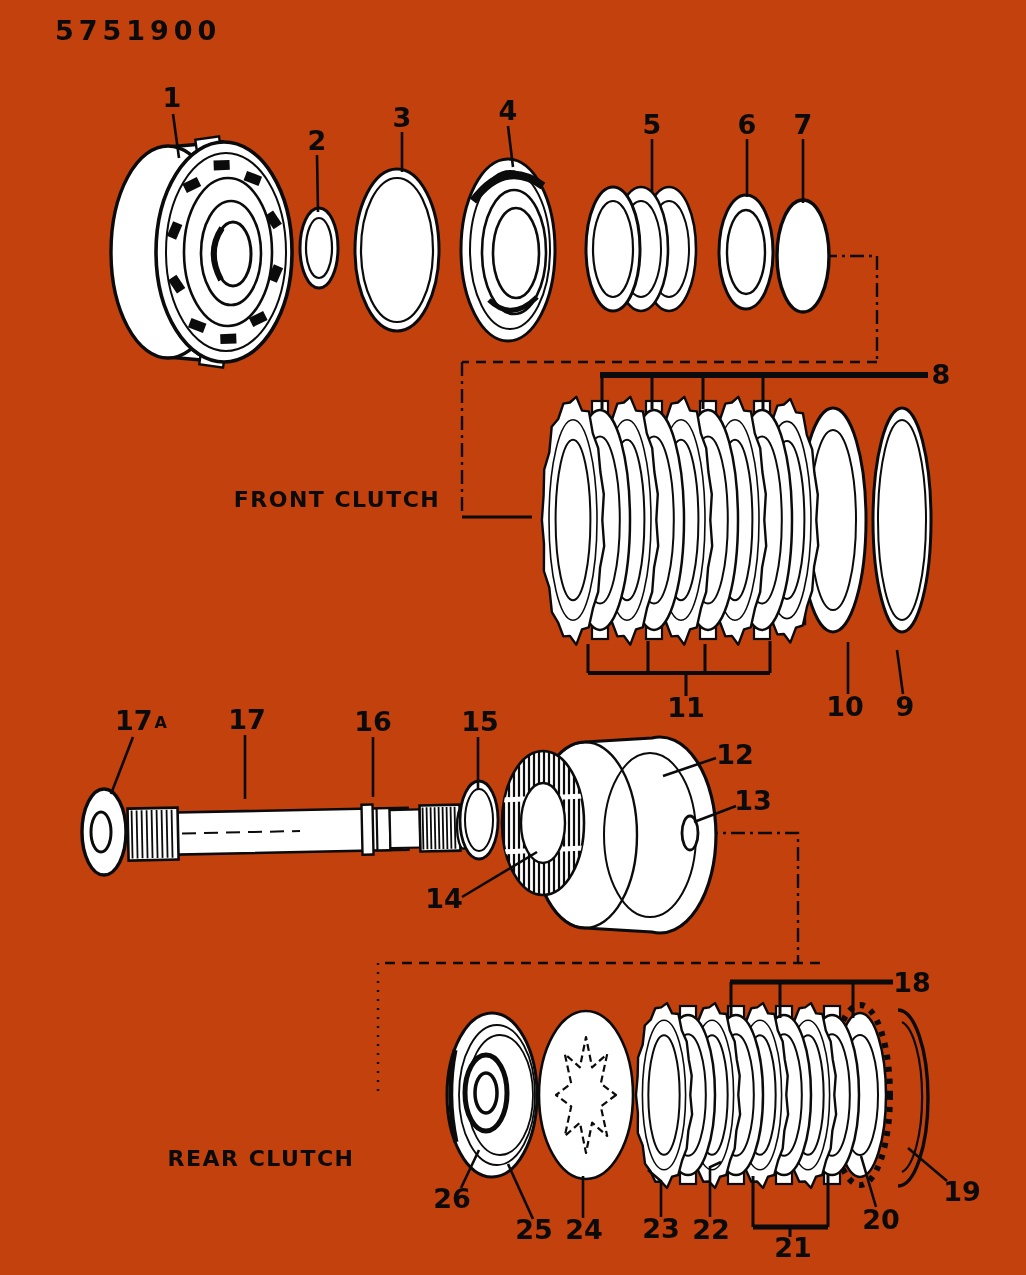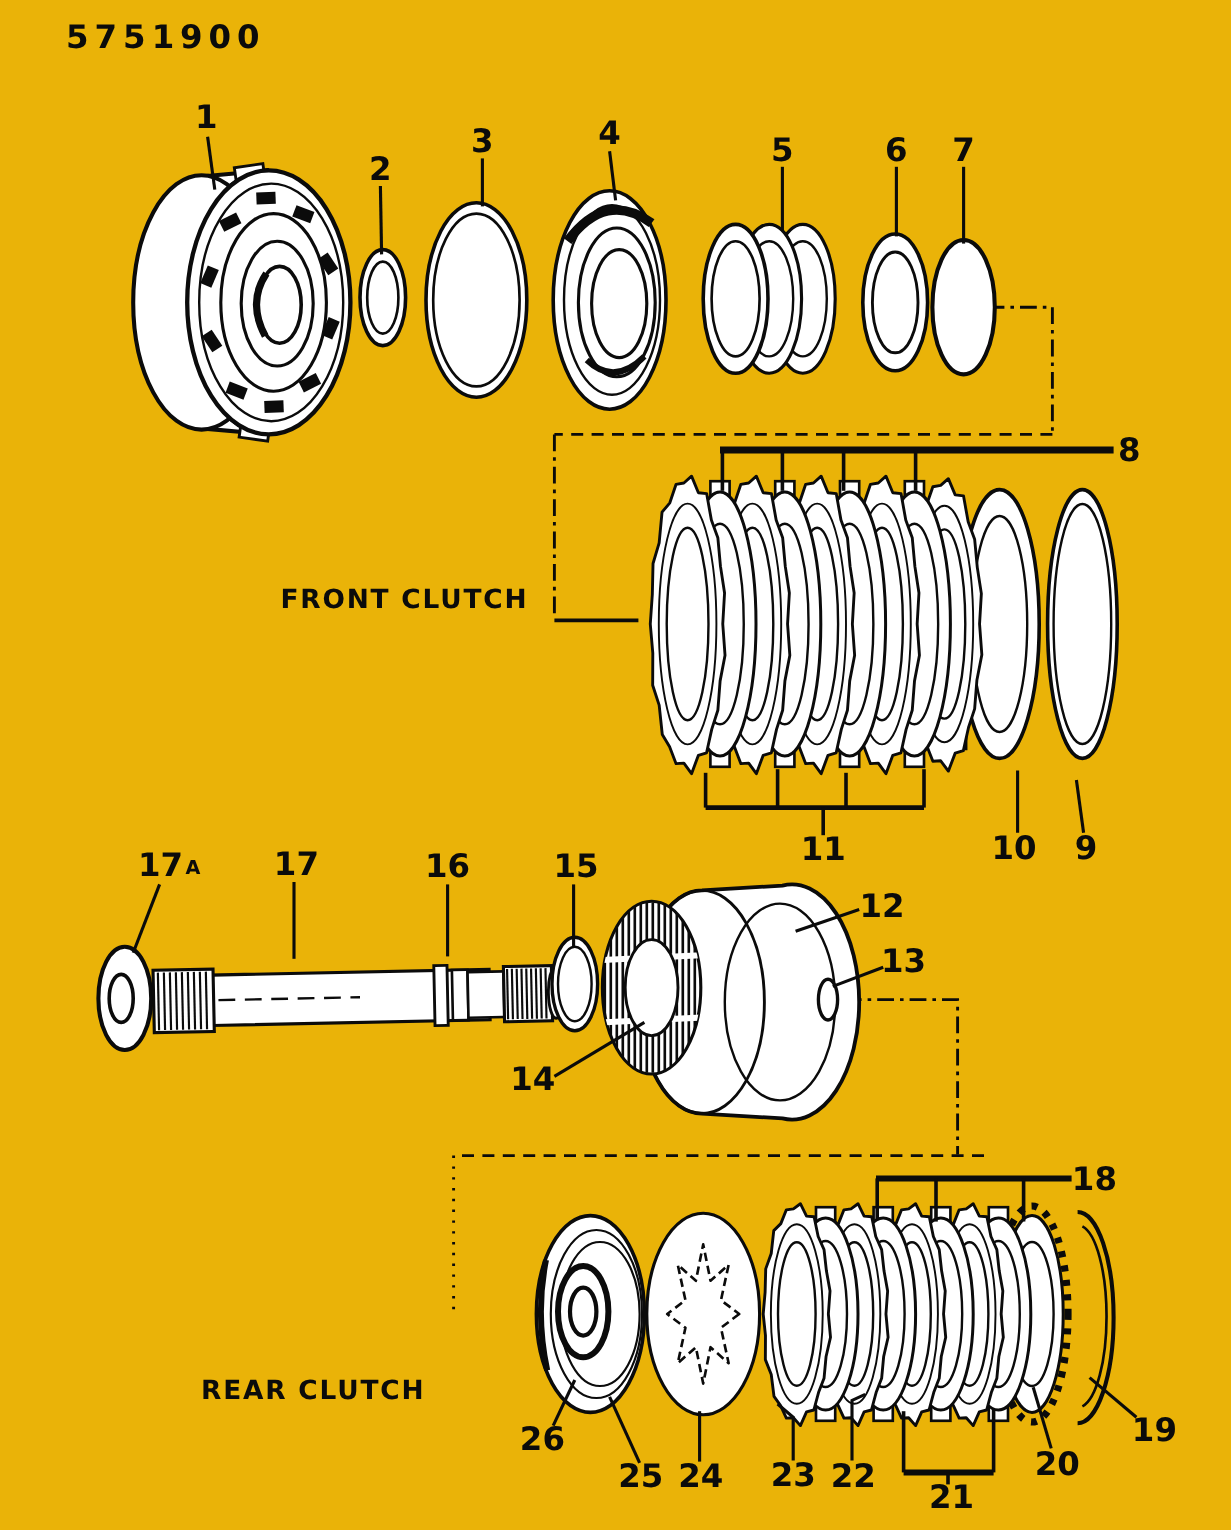--- a/index.html
+++ b/index.html
@@ -1,17 +1,17 @@
 <!DOCTYPE html>
 <html><head>
 <meta charset="utf-8">
 <style>
   html,body{margin:0;padding:0;background:#e8e8e8;}
   .stage{
-    width:1026px;height:1275px;background:#eab308;position:relative;
+    width:1026px;height:1275px;background:#c2410c;position:relative;
     margin:0 auto;font-family:"DejaVu Sans","Liberation Sans",sans-serif;
     overflow:hidden;
   }
   svg{display:block}
   .code-text{font-family:"DejaVu Sans","Liberation Sans",sans-serif;font-weight:bold;
     font-size:27px;letter-spacing:5px;fill:#0b0b0b;}
   .section-text{font-family:"DejaVu Sans","Liberation Sans",sans-serif;font-weight:bold;
     font-size:22px;letter-spacing:1.5px;fill:#0b0b0b;}
   .callout-text{font-family:"DejaVu Sans","Liberation Sans",sans-serif;font-weight:bold;
     font-size:27px;fill:#0b0b0b;}

